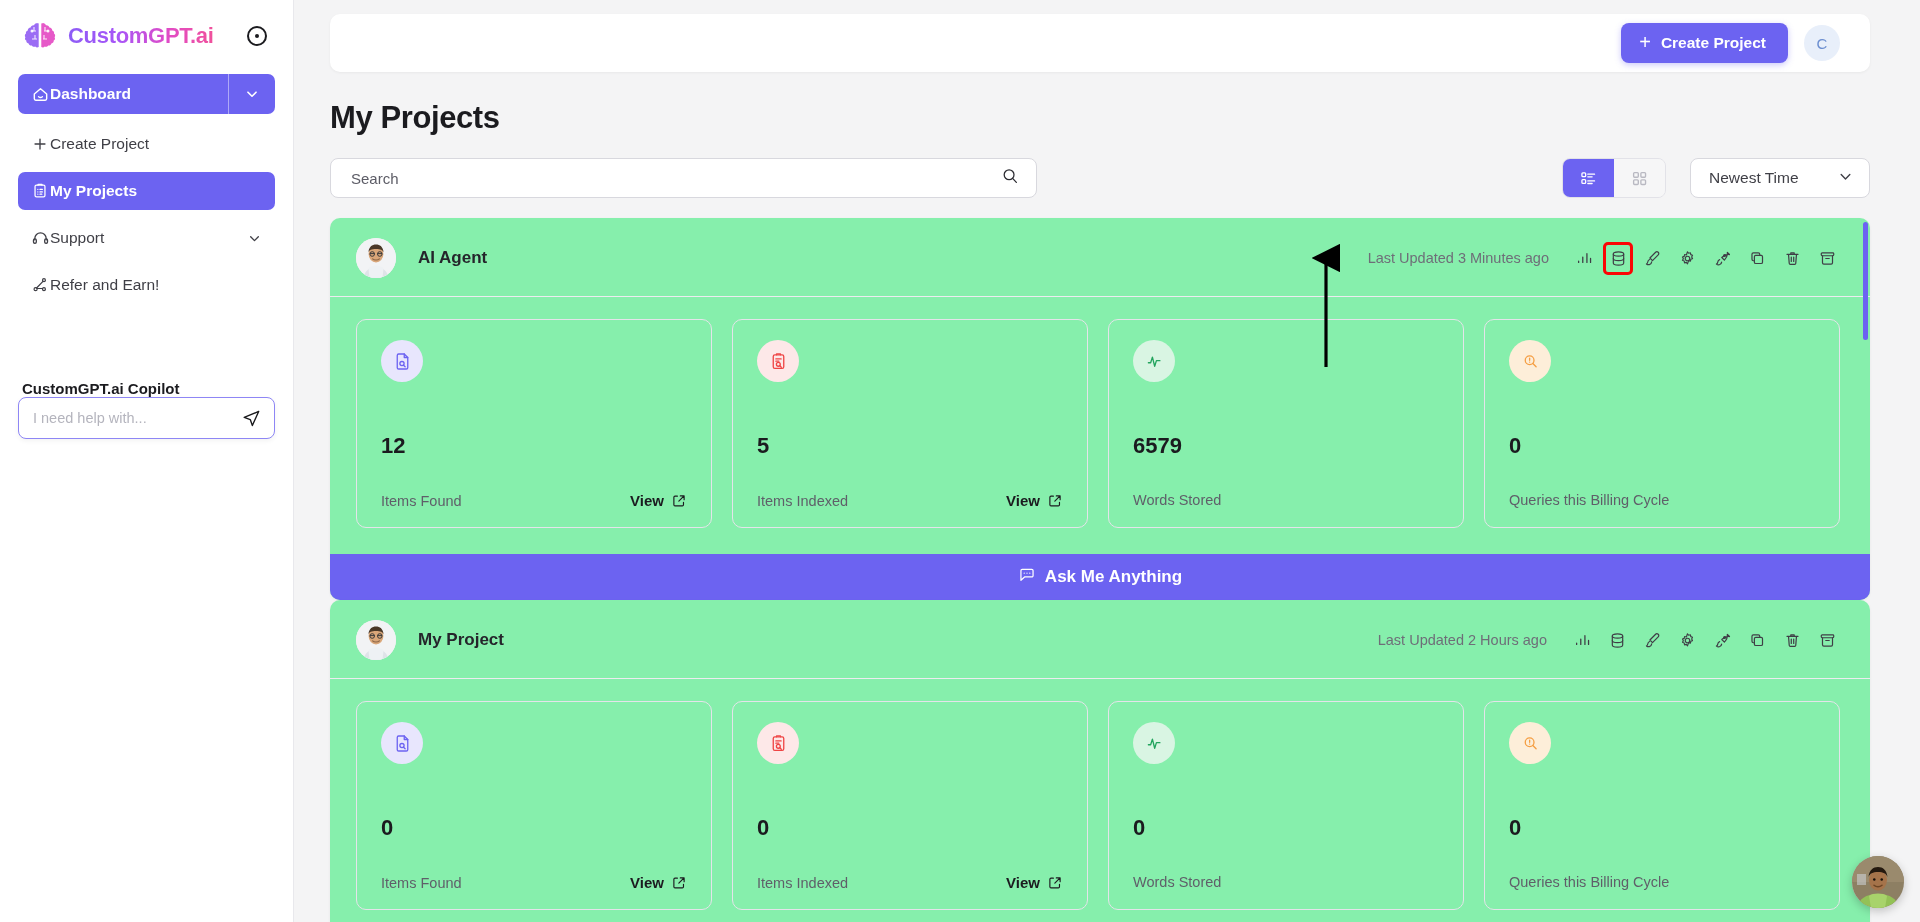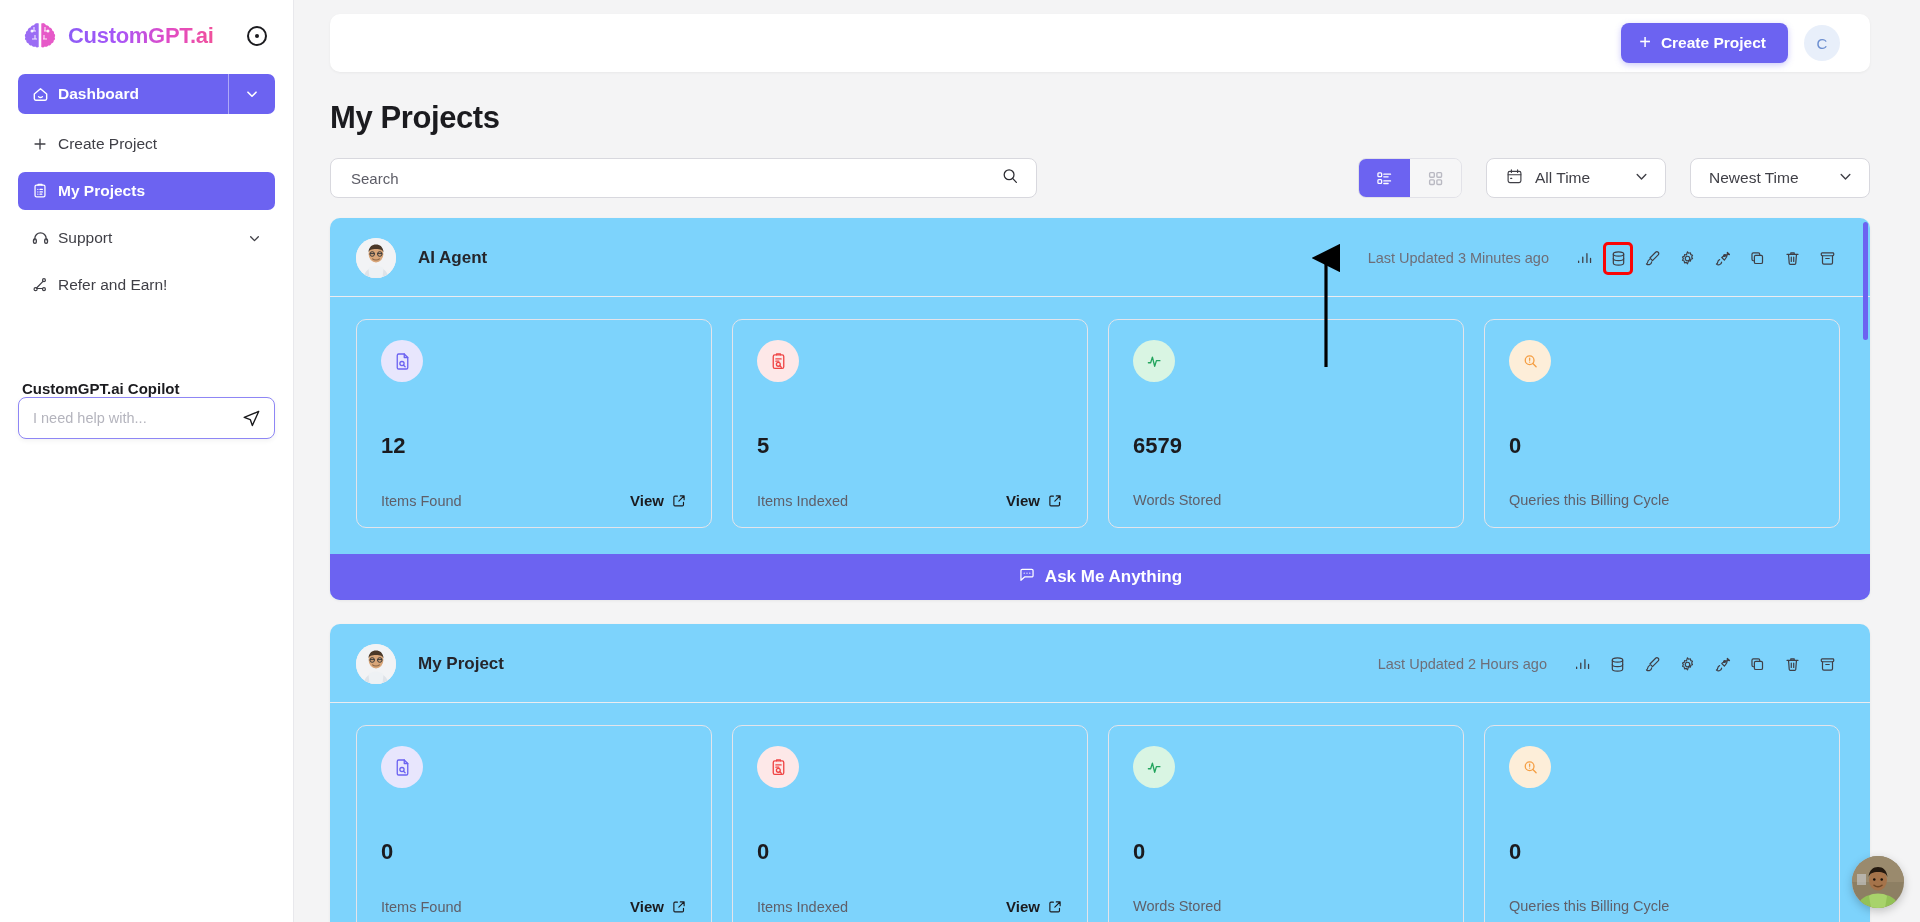--- a/index.html
+++ b/index.html
@@ -35,21 +35,21 @@
   .brand-spacer { flex: 1; }
   .collapse-btn {
     width: 20px; height: 20px; border: 2px solid #1b1b1f; border-radius: 50%;
     display: flex; align-items: center; justify-content: center;
     margin-right: 4px; cursor: pointer;
   }
   .collapse-btn i { width: 4px; height: 4px; border-radius: 50%; background: #1b1b1f; display:block;}
 
   .nav { margin-top: 10px; }
   .nav-item {
-    display: flex; align-items: center; gap: 8px;
+    display: flex; align-items: center; gap: 0;
     height: 38px; border-radius: 7px; padding: 0 12px;
     font-size: 15.5px; color: #42424a; cursor: pointer; margin-bottom: 9px;
     position: relative;
   }
   .nav-item .ni-label { white-space: nowrap; }
   .nav-item.active { background: #6c63f1; color: #fff; font-weight: 600; }
   .nav-item.dashboard {
     padding-right: 0; margin-bottom: 11px; height: 40px;
   }
   .nav-item.dashboard .ni-label { font-weight: 600; font-size: 15.5px; }
@@ -140,23 +140,23 @@
     display: flex; align-items: center; gap: 11px; padding: 0 14px 0 18px;
     font-size: 15.5px; color: #3f3f46; cursor: pointer;
   }
   .select-box.alltime { width: 180px; }
   .select-box.sort { width: 180px; }
   .select-box .sel-label { flex: 1; white-space: nowrap; }
 
   
   .plist { margin: 20px 50px 0 36px; position: relative; }
   .pcard {
-    background: #7dd3fc; border-radius: 10px; position: relative;
+    background: #86efac; border-radius: 10px; position: relative;
     box-shadow: 0 1px 3px rgba(0,0,0,.06);
-    margin-bottom: 24px; overflow: hidden;
+    overflow: hidden;
   }
   .pcard-scroll {
     position: absolute; right: 2px; top: 4px; width: 5px; height: 118px;
     background: #6c63f1; border-radius: 3px;
   }
   .pcard-head {
     display: flex; align-items: center; padding: 20px 30px 18px 26px;
     border-bottom: 1px solid #ececf0; margin: 0 0 0 0;
   }
   .phead-inner { display:flex; align-items:center; width:100%; }
@@ -348,34 +348,20 @@
           <div class="view-btn">
             <svg viewBox="0 0 22 22" width="19" height="19" fill="none" stroke="#b9b9c2" stroke-width="1.6" stroke-linecap="round">
               <rect x="4.2" y="4.2" width="5.4" height="5.4" rx="1.1"></rect>
               <rect x="12.6" y="4.2" width="5.4" height="5.4" rx="1.1"></rect>
               <rect x="4.2" y="12.6" width="5.4" height="5.4" rx="1.1"></rect>
               <rect x="12.6" y="12.6" width="5.4" height="5.4" rx="1.1"></rect>
             </svg>
           </div>
         </div>
 
-        <div class="select-box alltime">
-          <span>
-            <svg viewBox="0 0 22 22" width="19" height="19" fill="none" stroke="#3f3f46" stroke-width="1.35" stroke-linecap="round" stroke-linejoin="round">
-              <rect x="3.6" y="5" width="14.8" height="13" rx="2"></rect>
-              <path d="M3.6 9h14.8M7.4 3.4v3M14.6 3.4v3M6.6 13.2h1.2"></path>
-            </svg>
-          </span>
-          <span class="sel-label">All Time</span>
-          <span>
-            <svg viewBox="0 0 22 22" width="19" height="19" fill="none" stroke="#3f3f46" stroke-width="1.6" stroke-linecap="round" stroke-linejoin="round">
-                <path d="M6 8.8l5 5 5-5"></path>
-              </svg>
-          </span>
-        </div>
 
         <div class="select-box sort">
           <span class="sel-label">Newest Time</span>
           <span>
             <svg viewBox="0 0 22 22" width="19" height="19" fill="none" stroke="#3f3f46" stroke-width="1.6" stroke-linecap="round" stroke-linejoin="round">
                 <path d="M6 8.8l5 5 5-5"></path>
               </svg>
           </span>
         </div>
       </div>

